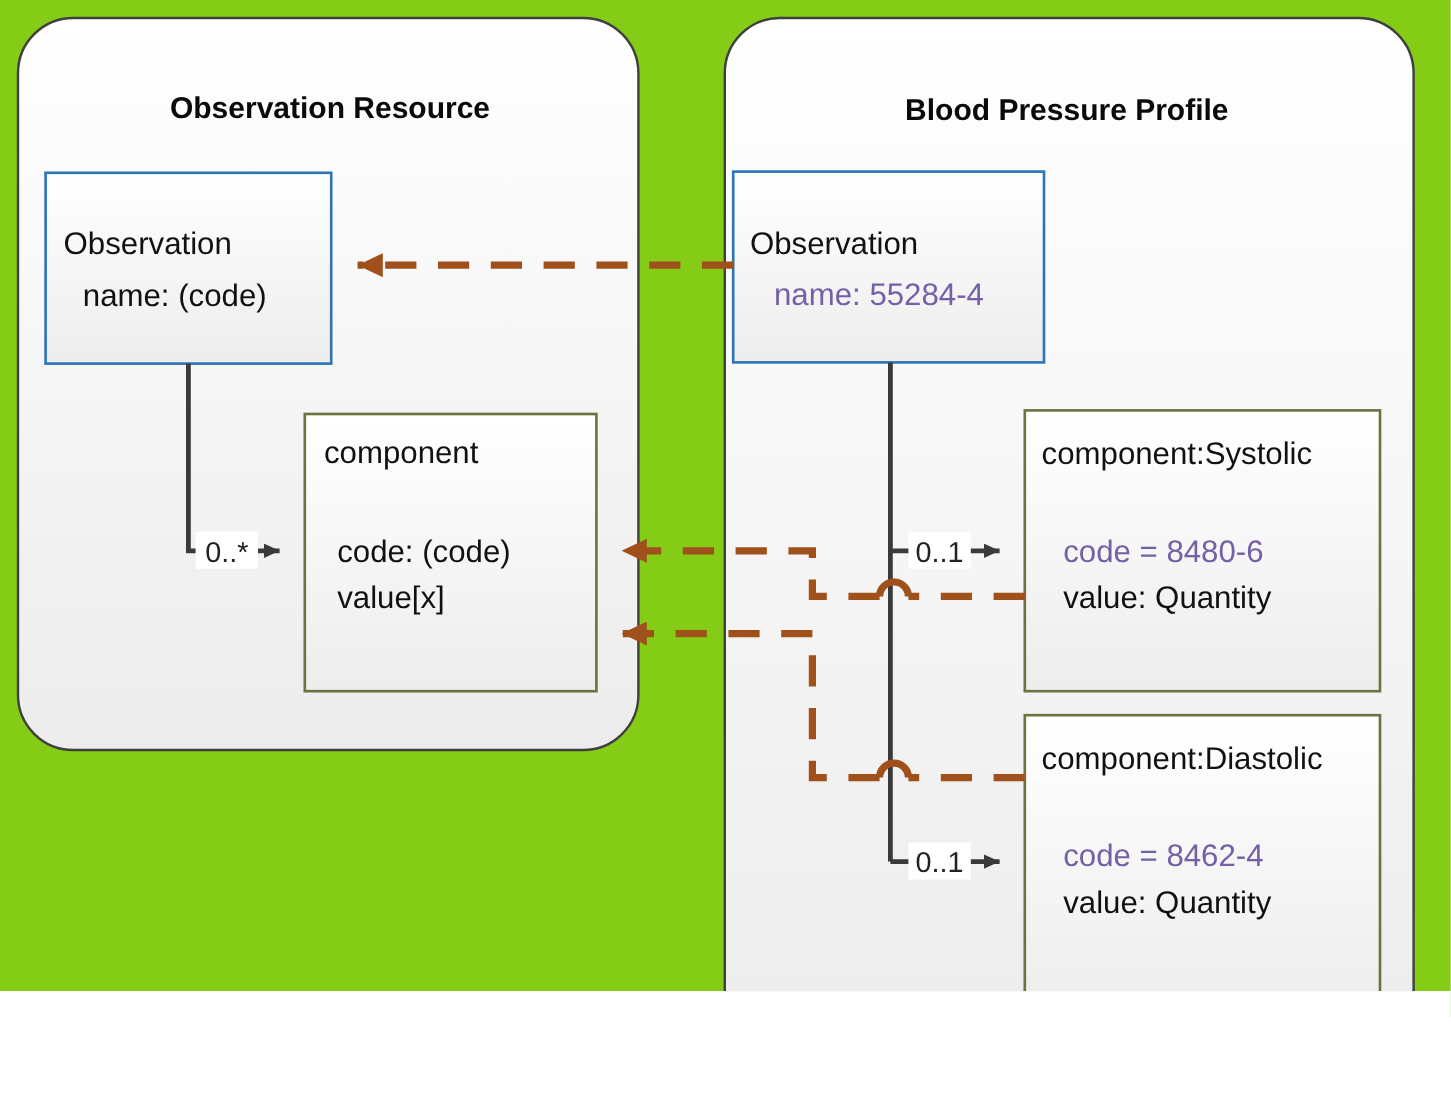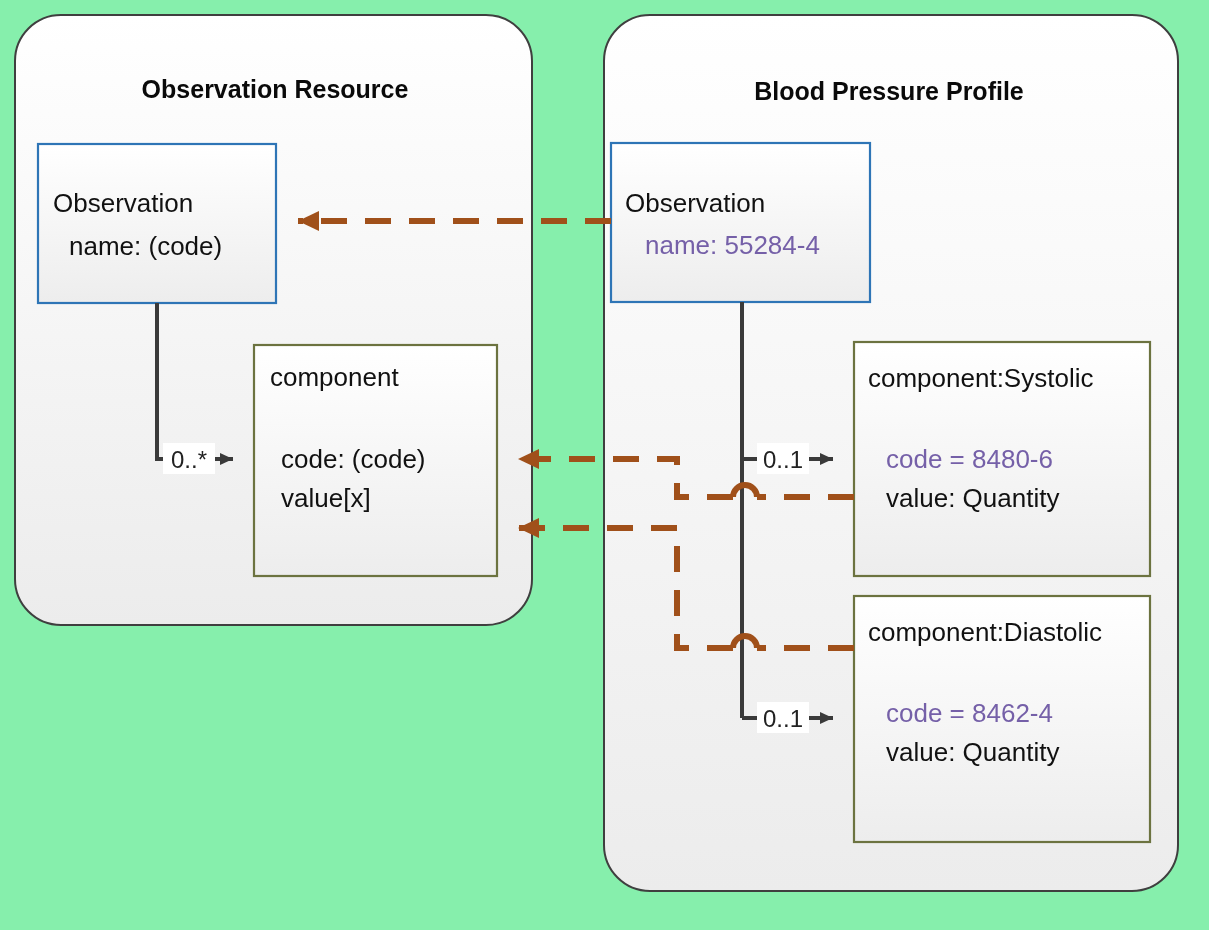--- a/index.html
+++ b/index.html
@@ -7,23 +7,23 @@
     margin: 0;
     padding: 0;
     background: #ffffff;
   }
   body {
     font-family: "Liberation Sans", sans-serif;
   }
   #stage {
     position: relative;
     width: 1209px;
-    height: 930px;
+    height: 826px;
     overflow: hidden;
-    background: #86efac;
+    background: #84cc16;
   }
   #diagram-svg {
     position: absolute;
     left: 0;
     top: 0;
     width: 1209px;
     height: 930px;
   }
   .panel-title {
     font-weight: bold;

